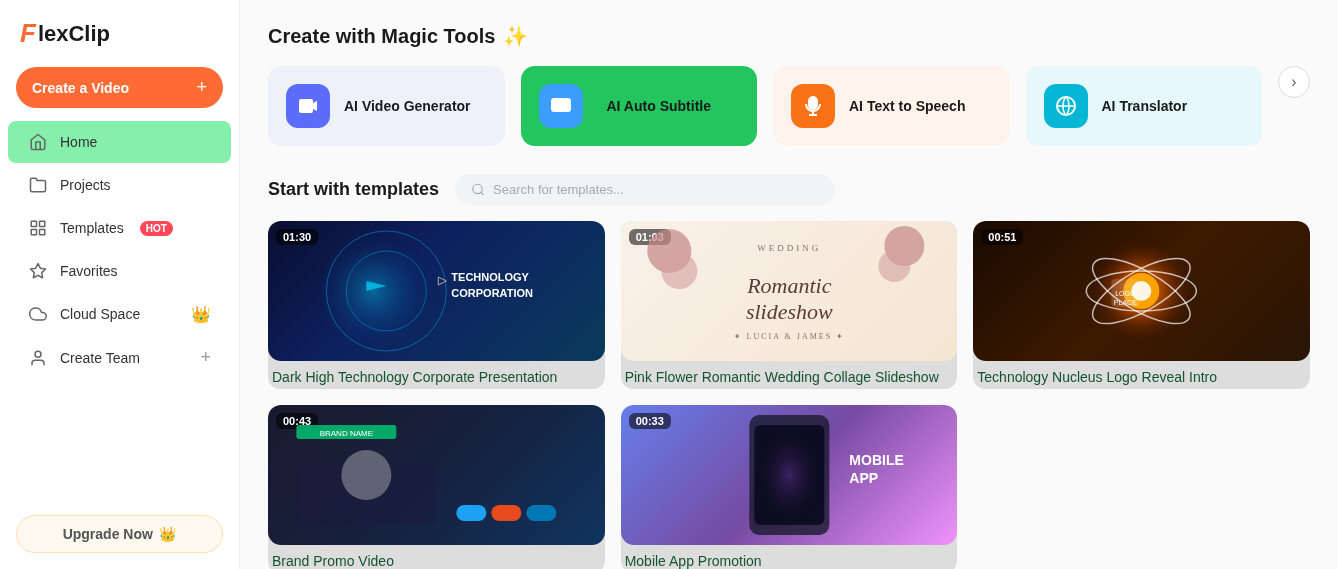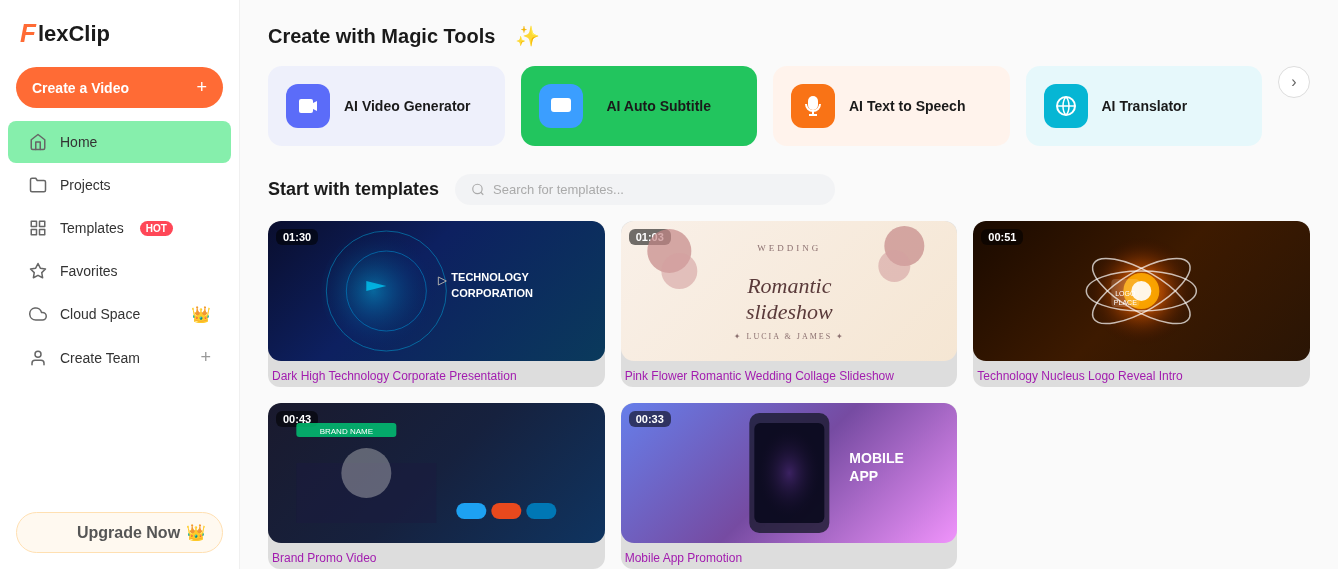--- a/index.html
+++ b/index.html
@@ -89,47 +89,47 @@
 
     .sidebar-bottom {
       margin-top: auto;
       padding: 12px 16px 16px;
     }
     .upgrade-btn {
       background: #fff9f0;
       border: 1px solid #ffe0b2;
       border-radius: 24px;
       padding: 10px 16px;
-      font-size: 16px;
+      font-size: 14px;
       font-weight: 600;
       color: #555;
       cursor: pointer;
       width: 100%;
       display: flex;
       align-items: center;
-      justify-content: flex-end;
+      justify-content: center;
       gap: 6px;
     }
 
     
     .main {
       flex: 1;
       overflow-y: auto;
       padding: 24px 28px;
       background: #fafafa;
     }
 
     .section-title {
       font-size: 20px;
       font-weight: 700;
       color: #1a1a1a;
       margin-bottom: 18px;
       display: flex;
       align-items: center;
-      gap: 20px;
+      gap: 8px;
     }
 
     
     .magic-tools {
       display: flex;
       gap: 16px;
       margin-bottom: 28px;
       overflow: hidden;
     }
     .tool-card {
@@ -230,22 +230,22 @@
       top: 8px;
       left: 8px;
       background: rgba(0,0,0,0.55);
       color: #fff;
       font-size: 11px;
       font-weight: 600;
       padding: 2px 7px;
       border-radius: 6px;
     }
     .template-title {
-      font-size: 12px;
-      color: #a21caf;
+      font-size: 14px;
+      color: #14532d;
       padding: 8px 4px 4px;
       font-weight: 500;
     }
 
     
     .thumb-tech {
       background: linear-gradient(135deg, #0a0e2e 0%, #0d2060 40%, #0a3a5c 100%);
     }
     .thumb-wedding {
       background: linear-gradient(135deg, #f9f0e8 0%, #f5e6d3 100%);

